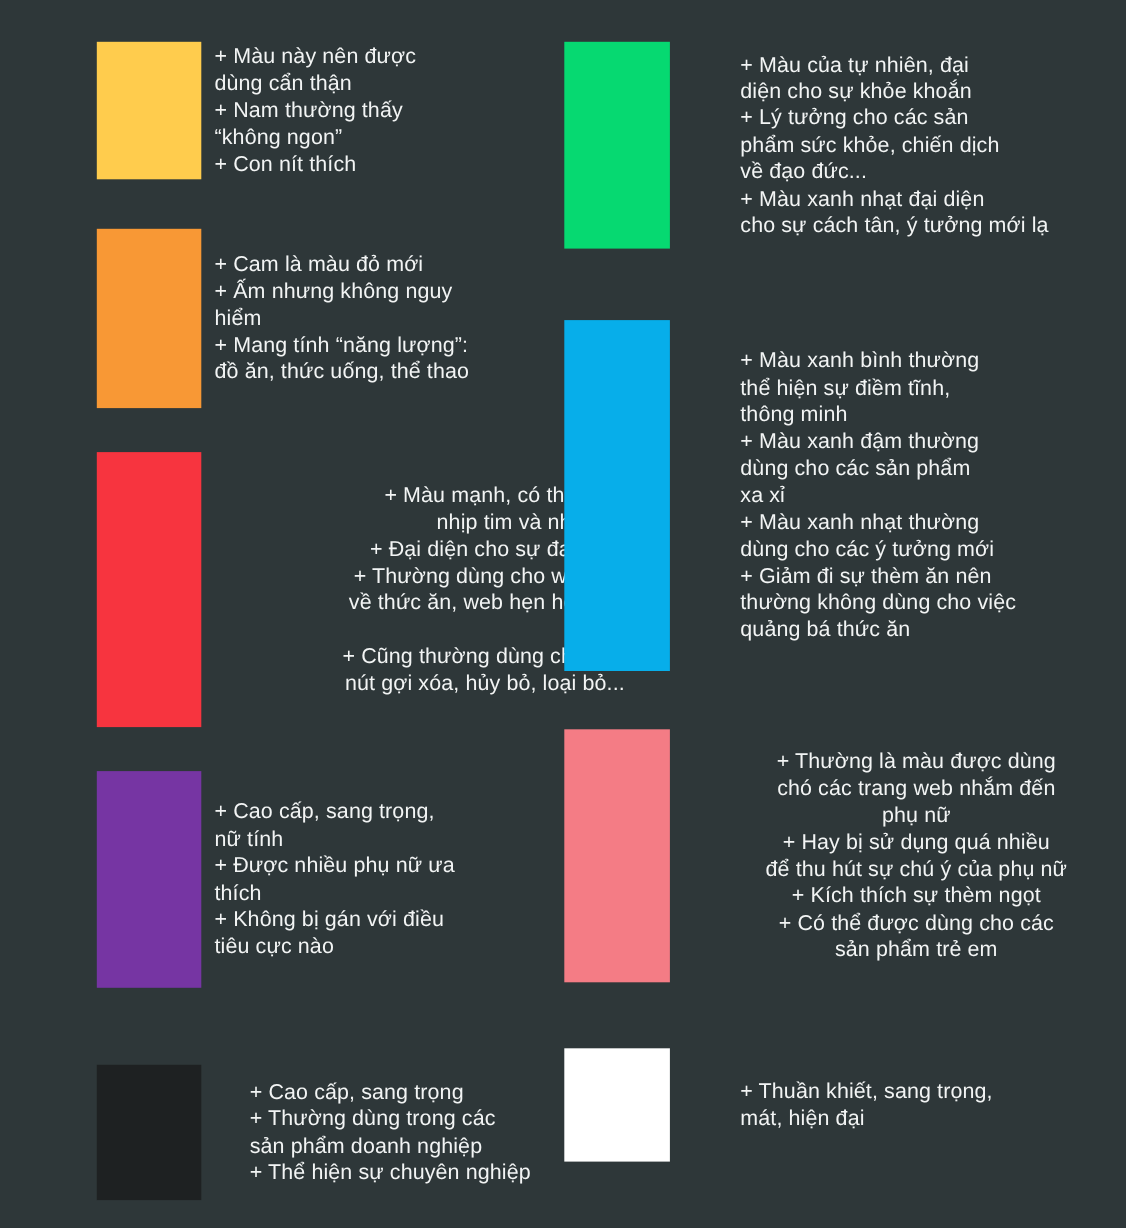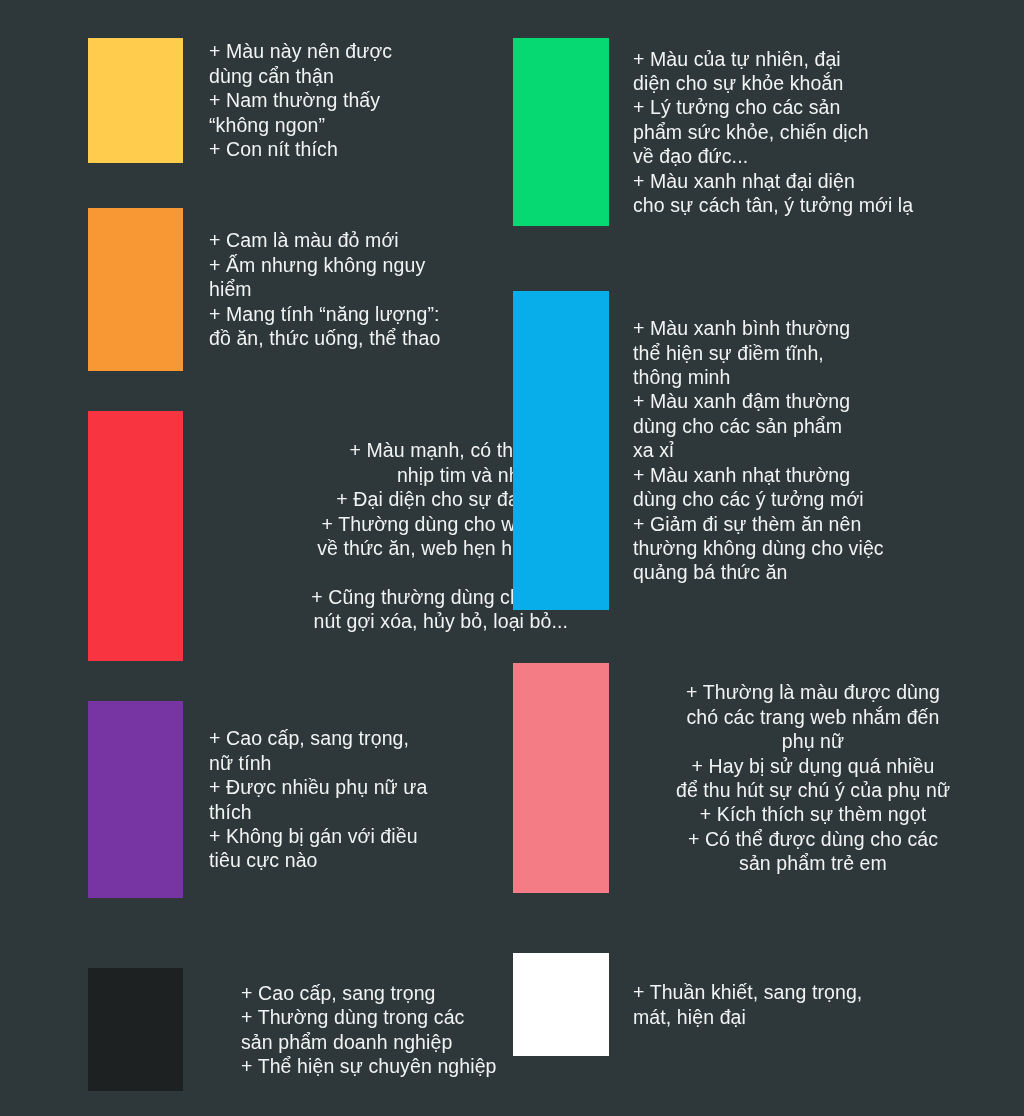--- a/index.html
+++ b/index.html
@@ -33,29 +33,29 @@
     flex-direction: row;
     align-items: center;
     width: 100%;
   }
   .swatch {
     flex: 0 0 auto;
     box-sizing: border-box;
   }
   .notes {
     flex: 1 1 auto;
-    padding-left: 26px;
+    padding-left: 12px;
     color: #f2f4f4;
     font-size: 19.5px;
     line-height: 24.4px;
     letter-spacing: 0.1px;
     white-space: pre-line;
     text-rendering: optimizeLegibility;
   }
-  .notes-right { padding-left: 24px; }
+  .notes-right { padding-left: 24px; margin-left: 40px; }
 </style>
 </head>
 <body style="background: rgb(46, 55, 57);">
 
 <div class="board">
 
   <div class="column left">
 
     <div class="entry" style="left:0; top:38px; height:125px;">
       <div class="swatch" style="width:95px; height:125px; background:#ffcc4d;"></div>

